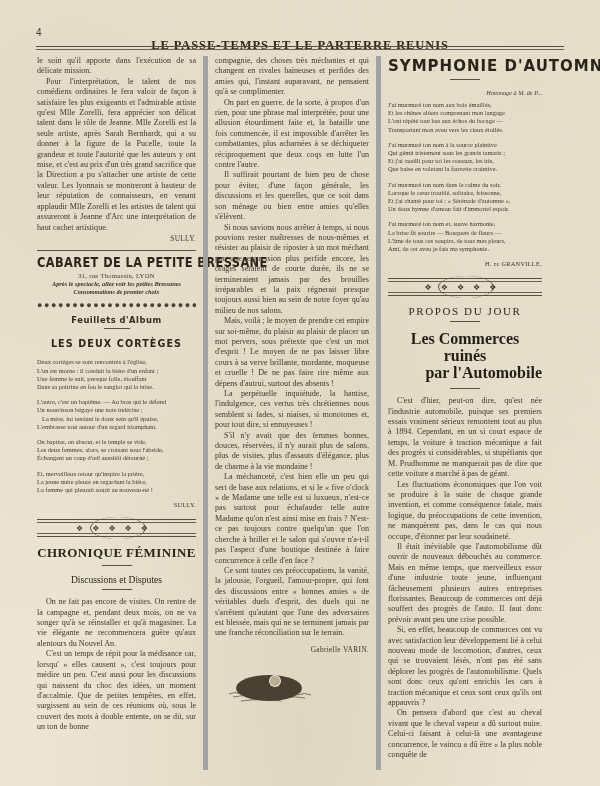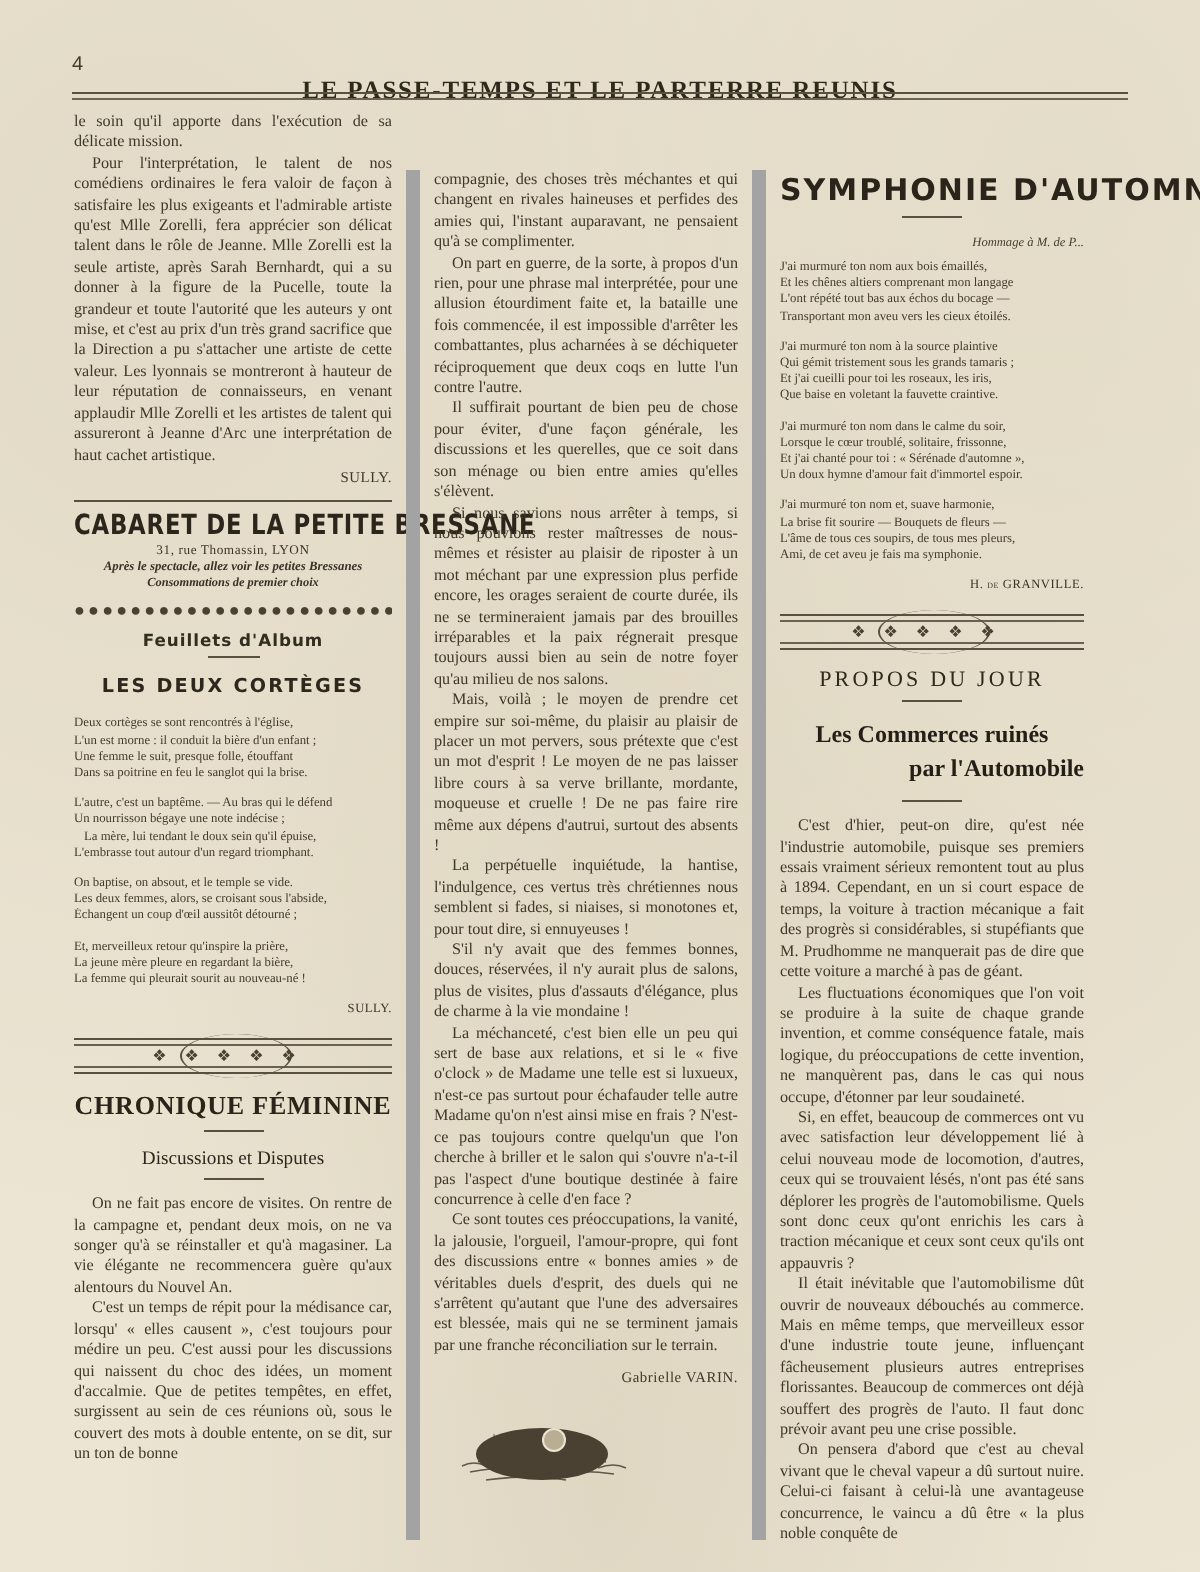--- a/index.html
+++ b/index.html
@@ -77,22 +77,21 @@
     display: flex;
     gap: 0;
   }
   .col {
     position: relative;
     width: 173px;
     padding: 0 7px;
     box-sizing: border-box;
   }
   .col + .col {
-    border-left: 7px solid #a3a3a3;
-    margin-top: 29px;
+    border-left: 5px solid #a3a3a3;
   }
   .col-inner { width: 100%; }
 
   p.body {
     margin: 0;
     font-size: 8.1px;
     line-height: 10.4px;
     text-align: justify;
     text-indent: 9px;
     color: #40372a;
@@ -283,21 +282,21 @@
     text-align: center;
     font-family: "Liberation Serif", serif;
     font-size: 11px;
     letter-spacing: 1.6px;
     color: #2f281d;
     margin-top: 5px;
   }
   .article-title {
     font-family: "Liberation Serif", serif;
     font-weight: bold;
-    font-size: 12px;
+    font-size: 16px;
     line-height: 17px;
     color: #241e16;
     margin-top: 8px;
     text-align: center;
   }
   .article-title .l2 {
     display: block;
     text-align: right;
   }
   .article-title .l1 {
@@ -478,20 +477,20 @@
         <div class="rule-mid"></div>
 
         <div class="article-title">
           <span class="l1">Les Commerces ruinés</span>
           <span class="l2">par l'Automobile</span>
         </div>
         <div class="rule-mid" style="margin-top:7px"></div>
 
         <p class="body" style="margin-top:7px">C'est d'hier, peut-on dire, qu'est née l'industrie automobile, puisque ses premiers essais vraiment sérieux remontent tout au plus à 1894. Cependant, en un si court espace de temps, la voiture à traction mécanique a fait des progrès si considérables, si stupéfiants que M. Prudhomme ne manquerait pas de dire que cette voiture a marché à pas de géant.</p>
         <p class="body">Les fluctuations économiques que l'on voit se produire à la suite de chaque grande invention, et comme conséquence fatale, mais logique, du préoccupations de cette invention, ne manquèrent pas, dans le cas qui nous occupe, d'étonner par leur soudaineté.</p>
+        <p class="body">Il était inévitable que l'automobilisme dût ouvrir de nouveaux débouchés au commerce. Mais en même temps, que merveilleux essor d'une industrie toute jeune, influençant fâcheusement plusieurs autres entreprises florissantes. Beaucoup de commerces ont déjà souffert des progrès de l'auto. Il faut donc prévoir avant peu une crise possible.</p>
         <p class="body">Si, en effet, beaucoup de commerces ont vu avec satisfaction leur développement lié à celui nouveau mode de locomotion, d'autres, ceux qui se trouvaient lésés, n'ont pas été sans déplorer les progrès de l'automobilisme. Quels sont donc ceux qu'ont enrichis les cars à traction mécanique et ceux sont ceux qu'ils ont appauvris ?</p>
-        <p class="body">Il était inévitable que l'automobilisme dût ouvrir de nouveaux débouchés au commerce. Mais en même temps, que merveilleux essor d'une industrie toute jeune, influençant fâcheusement plusieurs autres entreprises florissantes. Beaucoup de commerces ont déjà souffert des progrès de l'auto. Il faut donc prévoir avant peu une crise possible.</p>
         <p class="body">On pensera d'abord que c'est au cheval vivant que le cheval vapeur a dû surtout nuire. Celui-ci faisant à celui-là une avantageuse concurrence, le vaincu a dû être « la plus noble conquête de</p>
       </div>
     </div>
 
   </div>
 </div>
 
 </body></html>

